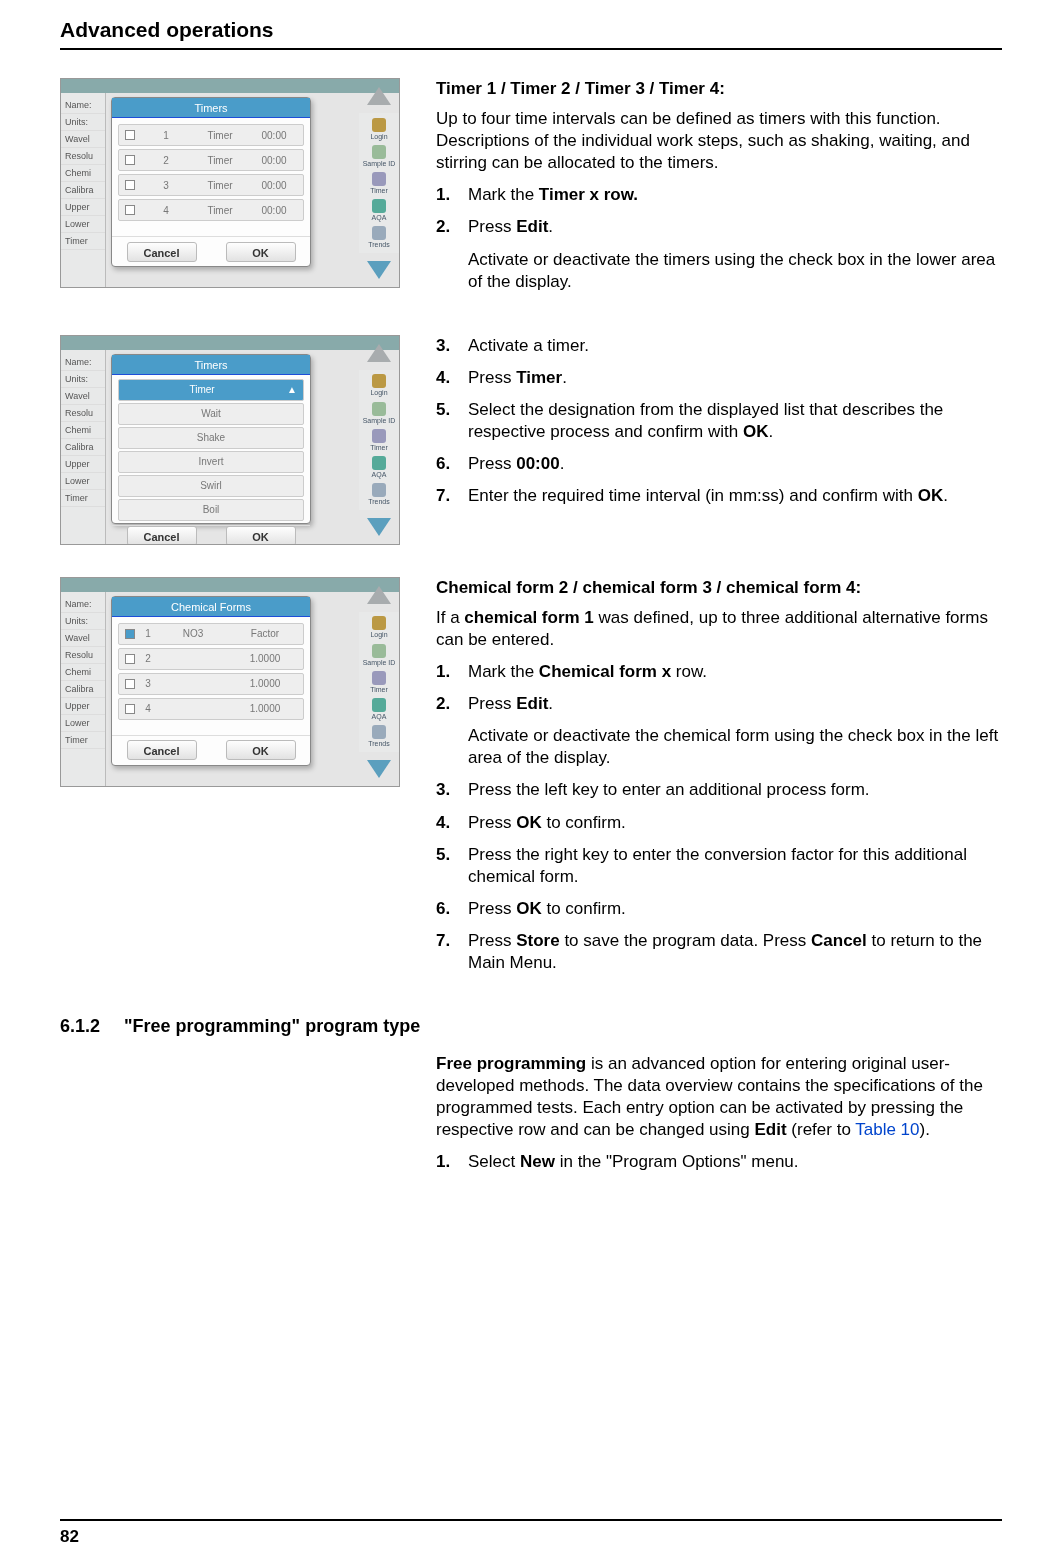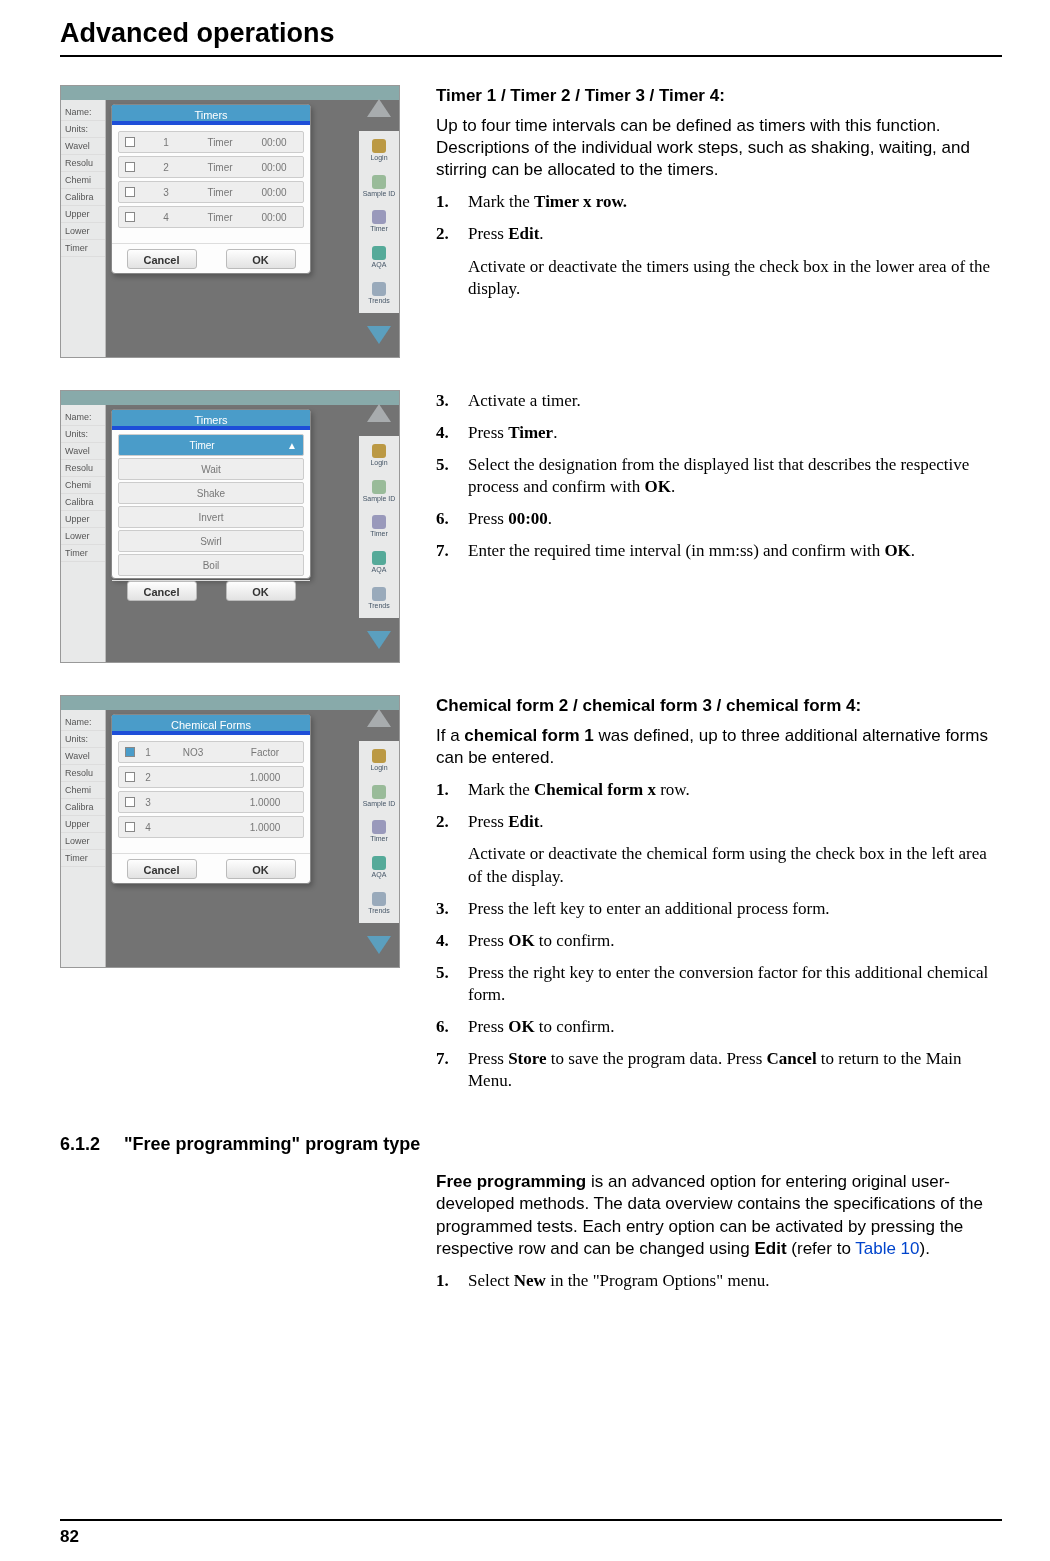--- a/index.html
+++ b/index.html
@@ -8,41 +8,41 @@
     font-size: 17px;
     color: #000;
     background: #fff;
     width: 1050px;
     min-height: 1561px;
     position: relative;
     padding: 18px 48px 0 60px;
   }
   .header-title {
     font-weight: bold;
-    font-size: 27px;
+    font-size: 21px;
     margin-bottom: 6px;
   }
   .header-rule {
     border: none;
     border-top: 2.5px solid #000;
     margin-bottom: 28px;
   }
   .section {
     display: flex;
     gap: 36px;
     margin-bottom: 32px;
   }
   .screenshot {
     width: 340px;
     flex-shrink: 0;
   }
   .mock {
     width: 340px;
-    height: 273px;
-    background: #737373;
+    height: 210px;
+    background: #e5e5e5;
     position: relative;
     overflow: hidden;
     border: 1px solid #999;
     font-size: 10px;
     color: #555;
   }
   .mock .leftcol {
     position: absolute;
     left: 0; top: 14px; bottom: 0;
     width: 45px;
@@ -73,21 +73,21 @@
     display: flex;
     flex-direction: column;
   }
   .mock .dialog .title {
     height: 20px;
     background: #4a9cc9;
     color: #fff;
     font-size: 11px;
     text-align: center;
     line-height: 20px;
-    border-bottom: 4px solid #1d4ed8;
+    border-bottom: 1px solid #1d4ed8;
   }
   .mock .dialog .body {
     flex: 1;
     padding: 6px;
     display: flex;
     flex-direction: column;
     gap: 3px;
   }
   .mock .dialog .row {
     background: #eee;
@@ -171,21 +171,21 @@
   }
   .content {
     flex: 1;
     line-height: 1.3;
   }
   .content .subhead {
     font-weight: bold;
     margin-bottom: 8px;
   }
   .content p { margin-bottom: 10px; }
-  .content ol { list-style: none; counter-reset: item; font-family: Liberation Serif, serif; }
+  .content ol { list-style: none; counter-reset: item; }
   .content ol li {
     counter-increment: item;
     margin-bottom: 10px;
     padding-left: 32px;
     position: relative;
   }
   .content ol li::before {
     content: counter(item) ".";
     font-weight: bold;
     position: absolute;

